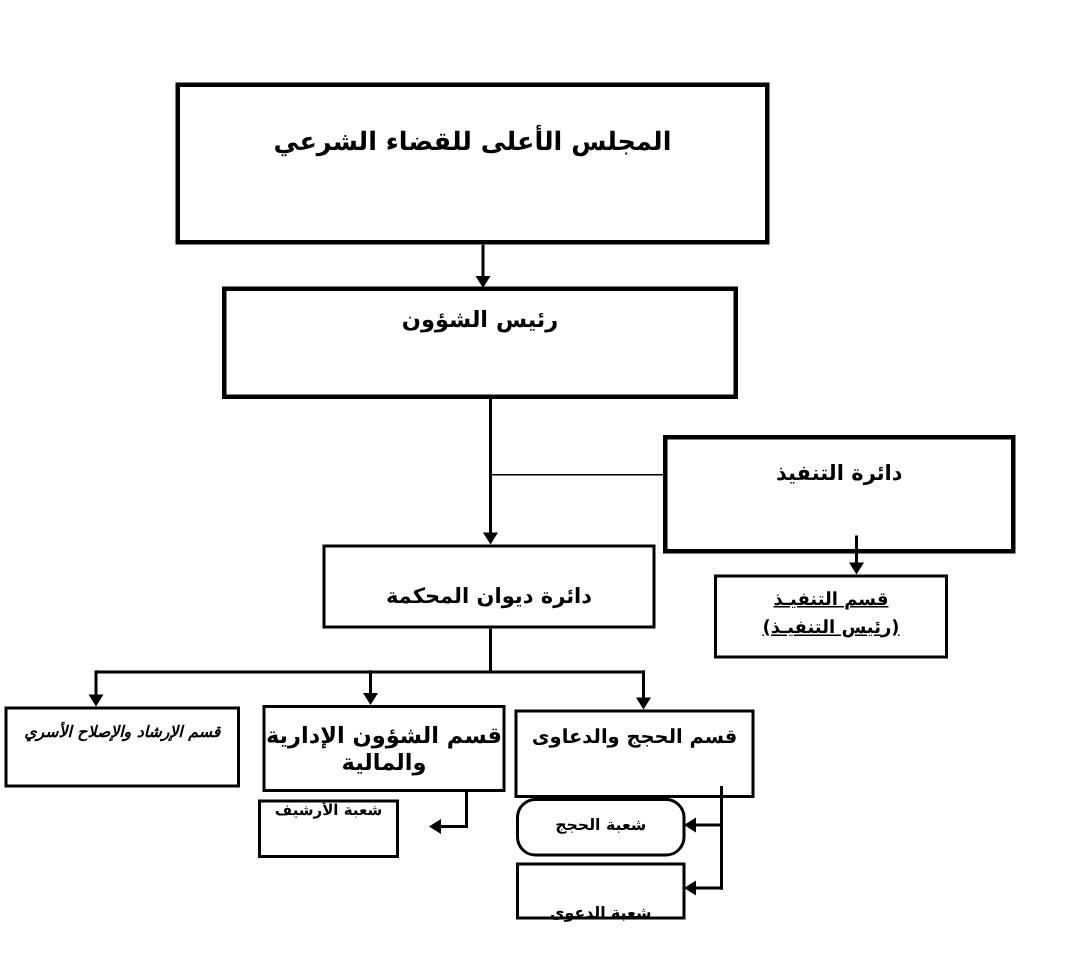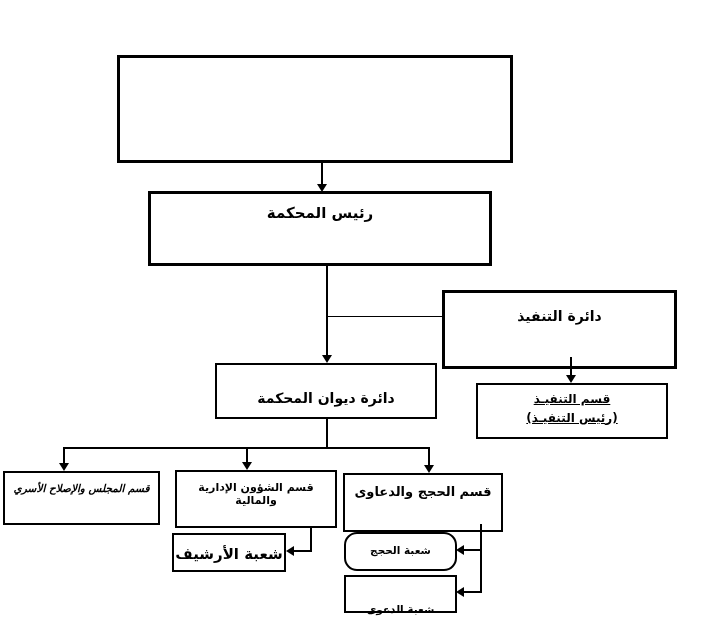--- a/index.html
+++ b/index.html
@@ -24,27 +24,27 @@
     direction: rtl;
     text-align: center;
     font-weight: bold;
   }
   .node .ln { display: block; }
 
   
   .box-supreme   { left:117px; top:55px;  width:396px; height:108px; border-width:3px; font-size:17px; font-weight:900; padding-top:21px; line-height:1.95; letter-spacing:0.5px; }
   .box-president { left:148px; top:191px; width:344px; height:75px;  border-width:3px; font-size:15px; padding-top:10px; }
   .box-execdept  { left:442px; top:278px; width:235px; height:79px;  border-width:3px; font-size:14px; padding-top:15px;margin-top:12px; }
-  .box-execsec   { left:476px; top:383px; width:192px; height:56px;  border-width:2px; font-size:12px; padding-top:5px; line-height:1.55; }
+  .box-execsec   { left:476px; top:383px; width:156px; height:56px;  border-width:2px; font-size:12px; padding-top:5px; line-height:1.55; }
   .box-execsec .ln { text-decoration: underline; }
   .box-diwan     { left:215px; top:363px; width:222px; height:56px;  border-width:2px; font-size:14px; padding-top:25px; }
   .box-guidance  { left:3px;   top:471px; width:157px; height:54px;  border-width:2px; font-size:10.5px; padding-top:9px; font-style:italic; }
-  .box-admin     { left:175px; top:470px; width:162px; height:58px;  border-width:2px; font-size:11px; padding-top:9px; }
+  .box-admin     { left:175px; top:470px; width:162px; height:58px;  border-width:2px; font-size:15px; padding-top:9px; }
   .box-deedslaw  { left:343px; top:473px; width:160px; height:59px;  border-width:2px; font-size:13px; padding-top:9px; }
-  .box-archive   { left:172px; top:533px; width:114px; height:39px;  border-width:2px; font-size:15px; padding-top:10px; }
+  .box-archive   { left:172px; top:533px; width:94px; height:39px;  border-width:2px; font-size:10px; }
   .box-deeds     { left:344px; top:532px; width:113px; height:39px;  border-width:2px; font-size:10.5px; padding-top:10px;border-radius:13px; }
   .box-lawsuit   { left:344px; top:575px; width:113px; height:38px;  border-width:2px; font-size:10.5px; padding-top:26px; }
 
   
   .line { position:absolute; background:#000000; }
   .l-c1v   { left:321px; top:163px; width:2px; height:23px; }
   .l-c2v   { left:326px; top:266px; width:2px; height:90px; }
   .l-c2b   { left:327px; top:316px; width:115px; height:1px; }
   .l-c3v   { left:570px; top:357px; width:2px; height:19px; }
   .l-c4v   { left:326px; top:419px; width:2px; height:29px; }
@@ -71,41 +71,42 @@
   .a-c5  { left:286px; top:546px; }
   .a-c6a { left:456px; top:545px; }
   .a-c6b { left:456px; top:587px; }
 </style>
 </head>
 <body>
 
 <div class="canvas">
 
   <div class="node box-supreme">
+    <span class="ln">المجلس الأعلى للقضاء الشرعي</span>
   </div>
 
   <div class="node box-president">
-    <span class="ln">رئيس المحكمة</span>
+    <span class="ln">رئيس الشؤون</span>
   </div>
 
   <div class="node box-execdept">
     <span class="ln">دائرة التنفيذ</span>
   </div>
 
   <div class="node box-execsec">
     <span class="ln">قسم التنفيـذ</span>
     <span class="ln">(رئيس التنفيـذ)</span>
   </div>
 
   <div class="node box-diwan">
     <span class="ln">دائرة ديوان المحكمة</span>
   </div>
 
   <div class="node box-guidance">
-    <span class="ln">قسم المجلس والإصلاح الأسري</span>
+    <span class="ln">قسم الإرشاد والإصلاح الأسري</span>
   </div>
 
   <div class="node box-admin">
     <span class="ln">قسم الشؤون الإدارية والمالية</span>
   </div>
 
   <div class="node box-deedslaw">
     <span class="ln">قسم الحجج والدعاوى</span>
   </div>
 

